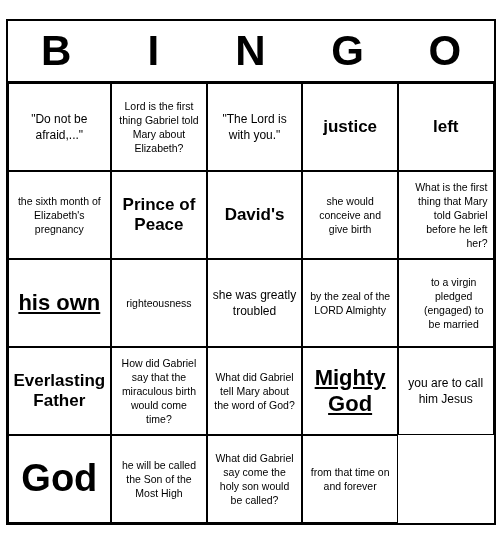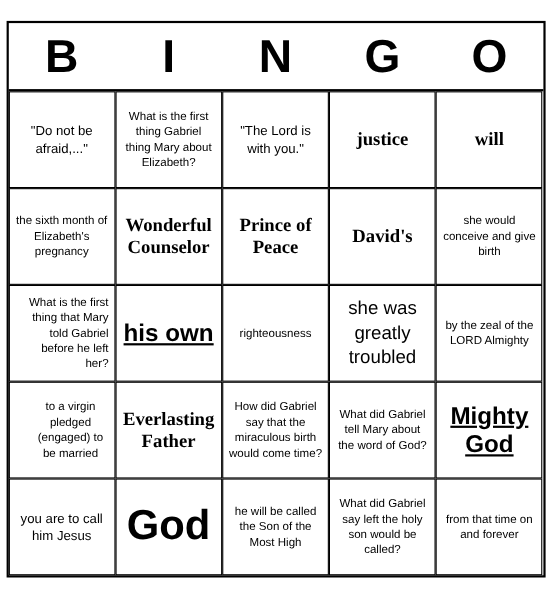--- a/index.html
+++ b/index.html
@@ -55,77 +55,73 @@
     }
     .bingo-cell .cell-text-xlarge {
       font-size: 38px;
       font-weight: bold;
       line-height: 1.1;
     }
     .bingo-cell .cell-text-medium {
       font-size: 17px;
       font-weight: bold;
       line-height: 1.2;
-      font-family: Liberation Serif, serif;
     }
   </style>
 </head>
 <body>
 
 <div class="bingo-card">
   <div class="bingo-header">
     <div class="bingo-header-cell">B</div>
     <div class="bingo-header-cell">I</div>
     <div class="bingo-header-cell">N</div>
     <div class="bingo-header-cell">G</div>
     <div class="bingo-header-cell">O</div>
   </div>
   <div class="bingo-grid" id="bingo-grid">
 
   <div class="bingo-cell">
         <span class="cell-text" style="font-size: 12px;">"Do not be afraid,..."</span>
       </div>
       <div class="bingo-cell">
-        <span class="cell-text" style="font-size: 10.5px;">What is the first thing Gabriel thing Mary about Elizabeth?</span>
+        <span class="cell-text" style="font-size: 10.5px;">Lord is the first thing Gabriel told Mary about Elizabeth?</span>
       </div>
       <div class="bingo-cell">
         <span class="cell-text" style="font-size: 12px;">"The Lord is with you."</span>
       </div>
       <div class="bingo-cell">
         <span class="cell-text-medium">justice</span>
       </div>
       <div class="bingo-cell">
-        <span class="cell-text-medium">will</span>
+        <span class="cell-text-medium">left</span>
       </div>
       <div class="bingo-cell">
         <span class="cell-text" style="font-size: 10.5px;">the sixth month of Elizabeth's pregnancy</span>
-      </div>
-      <div class="bingo-cell">
-        <span class="cell-text-medium">Wonderful Counselor</span>
       </div>
       <div class="bingo-cell">
         <span class="cell-text-medium">Prince of Peace</span>
       </div>
       <div class="bingo-cell">
         <span class="cell-text-medium">David's</span>
       </div>
       <div class="bingo-cell">
         <span class="cell-text" style="font-size: 10.5px;">she would conceive and give birth</span>
       </div>
       <div class="bingo-cell">
         <span class="cell-text" style="font-size: 10.5px; text-align: right;">What is the first thing that Mary told Gabriel before he left her?</span>
       </div>
       <div class="bingo-cell">
         <span class="cell-text-large">his own</span>
       </div>
       <div class="bingo-cell">
         <span class="cell-text" style="font-size: 10.5px;">righteousness</span>
       </div>
       <div class="bingo-cell">
-        <span class="cell-text" style="font-size: 17px;">she was greatly troubled</span>
+        <span class="cell-text" style="font-size: 12px;">she was greatly troubled</span>
       </div>
       <div class="bingo-cell">
         <span class="cell-text" style="font-size: 10.5px;">by the zeal of the LORD Almighty</span>
       </div>
       <div class="bingo-cell">
         <span class="cell-text" style="font-size: 10.5px; margin-left: 16px;">to a virgin pledged (engaged) to be married</span>
       </div>
       <div class="bingo-cell">
         <span class="cell-text-medium">Everlasting Father</span>
       </div>
@@ -141,19 +137,19 @@
       <div class="bingo-cell">
         <span class="cell-text" style="font-size: 12px;">you are to call him Jesus</span>
       </div>
       <div class="bingo-cell">
         <span class="cell-text-xlarge">God</span>
       </div>
       <div class="bingo-cell">
         <span class="cell-text" style="font-size: 10.5px;">he will be called the Son of the Most High</span>
       </div>
       <div class="bingo-cell">
-        <span class="cell-text" style="font-size: 10.5px;">What did Gabriel say left the holy son would be called?</span>
+        <span class="cell-text" style="font-size: 10.5px;">What did Gabriel say come the holy son would be called?</span>
       </div>
       <div class="bingo-cell">
         <span class="cell-text" style="font-size: 10.5px;">from that time on and forever</span>
       </div>
     </div>
 </div>
 
 </body></html>

